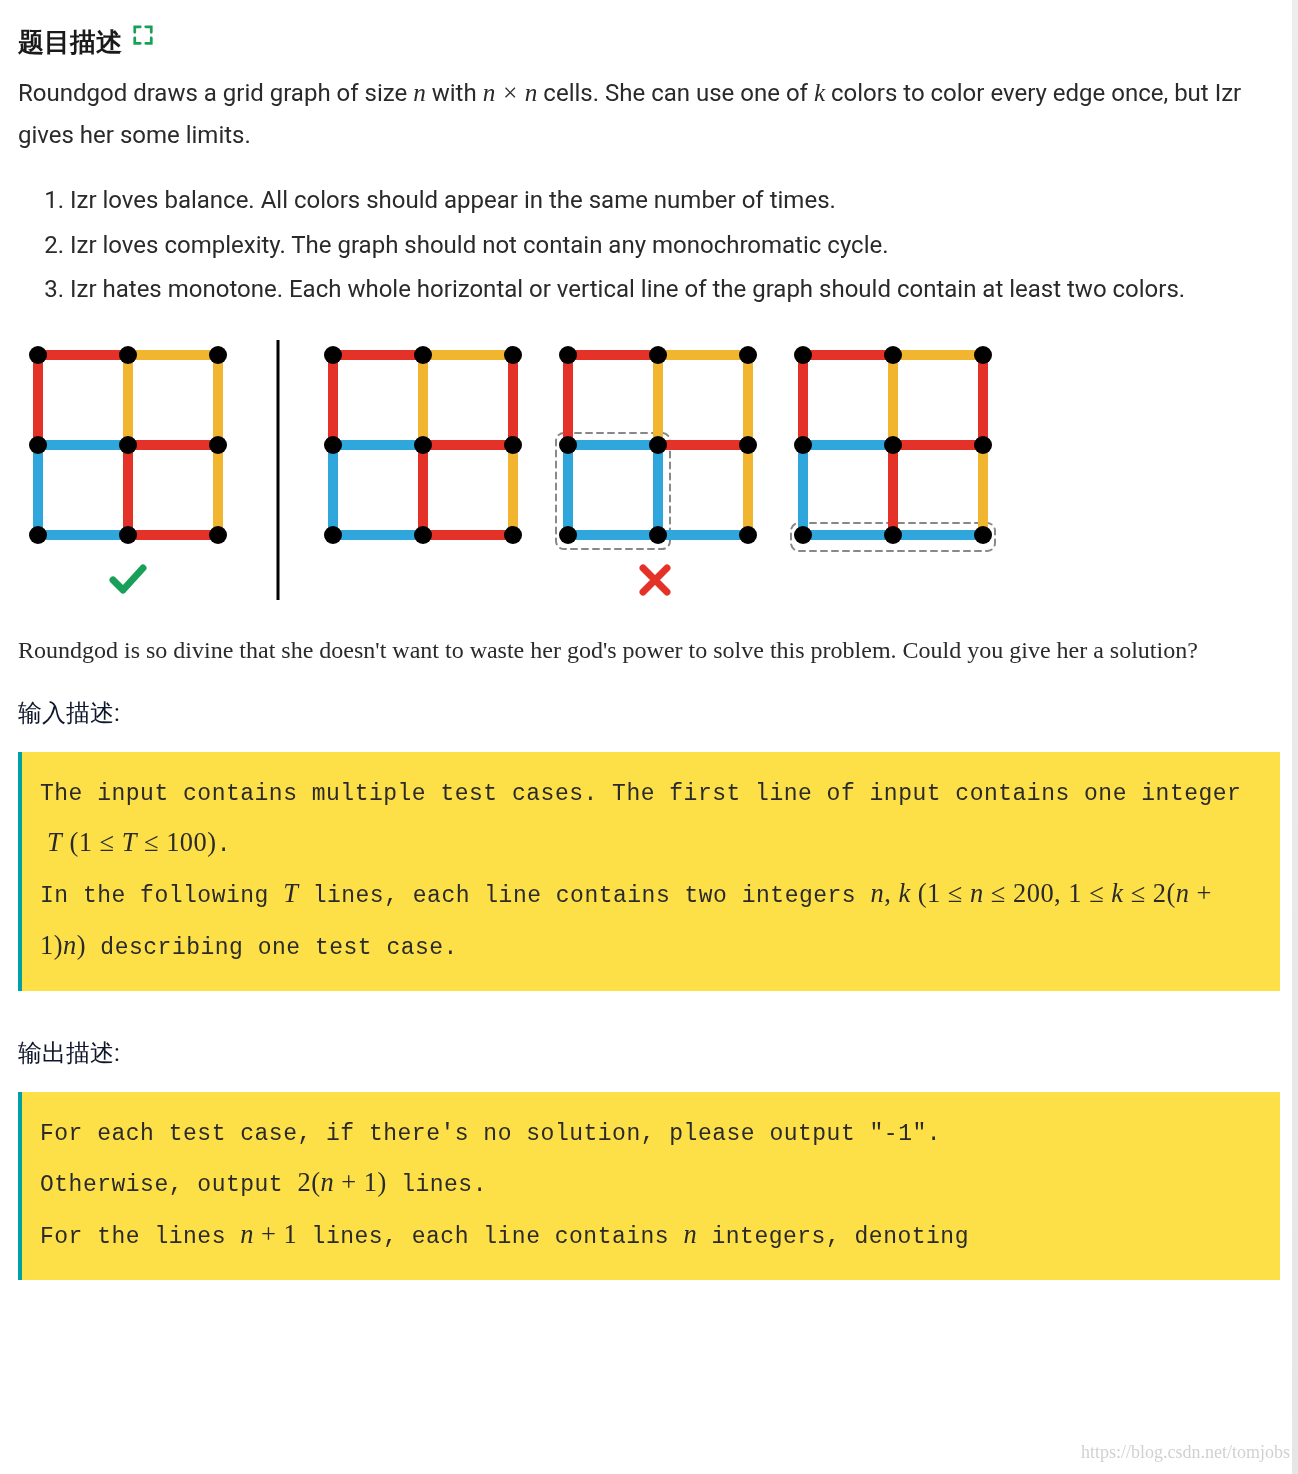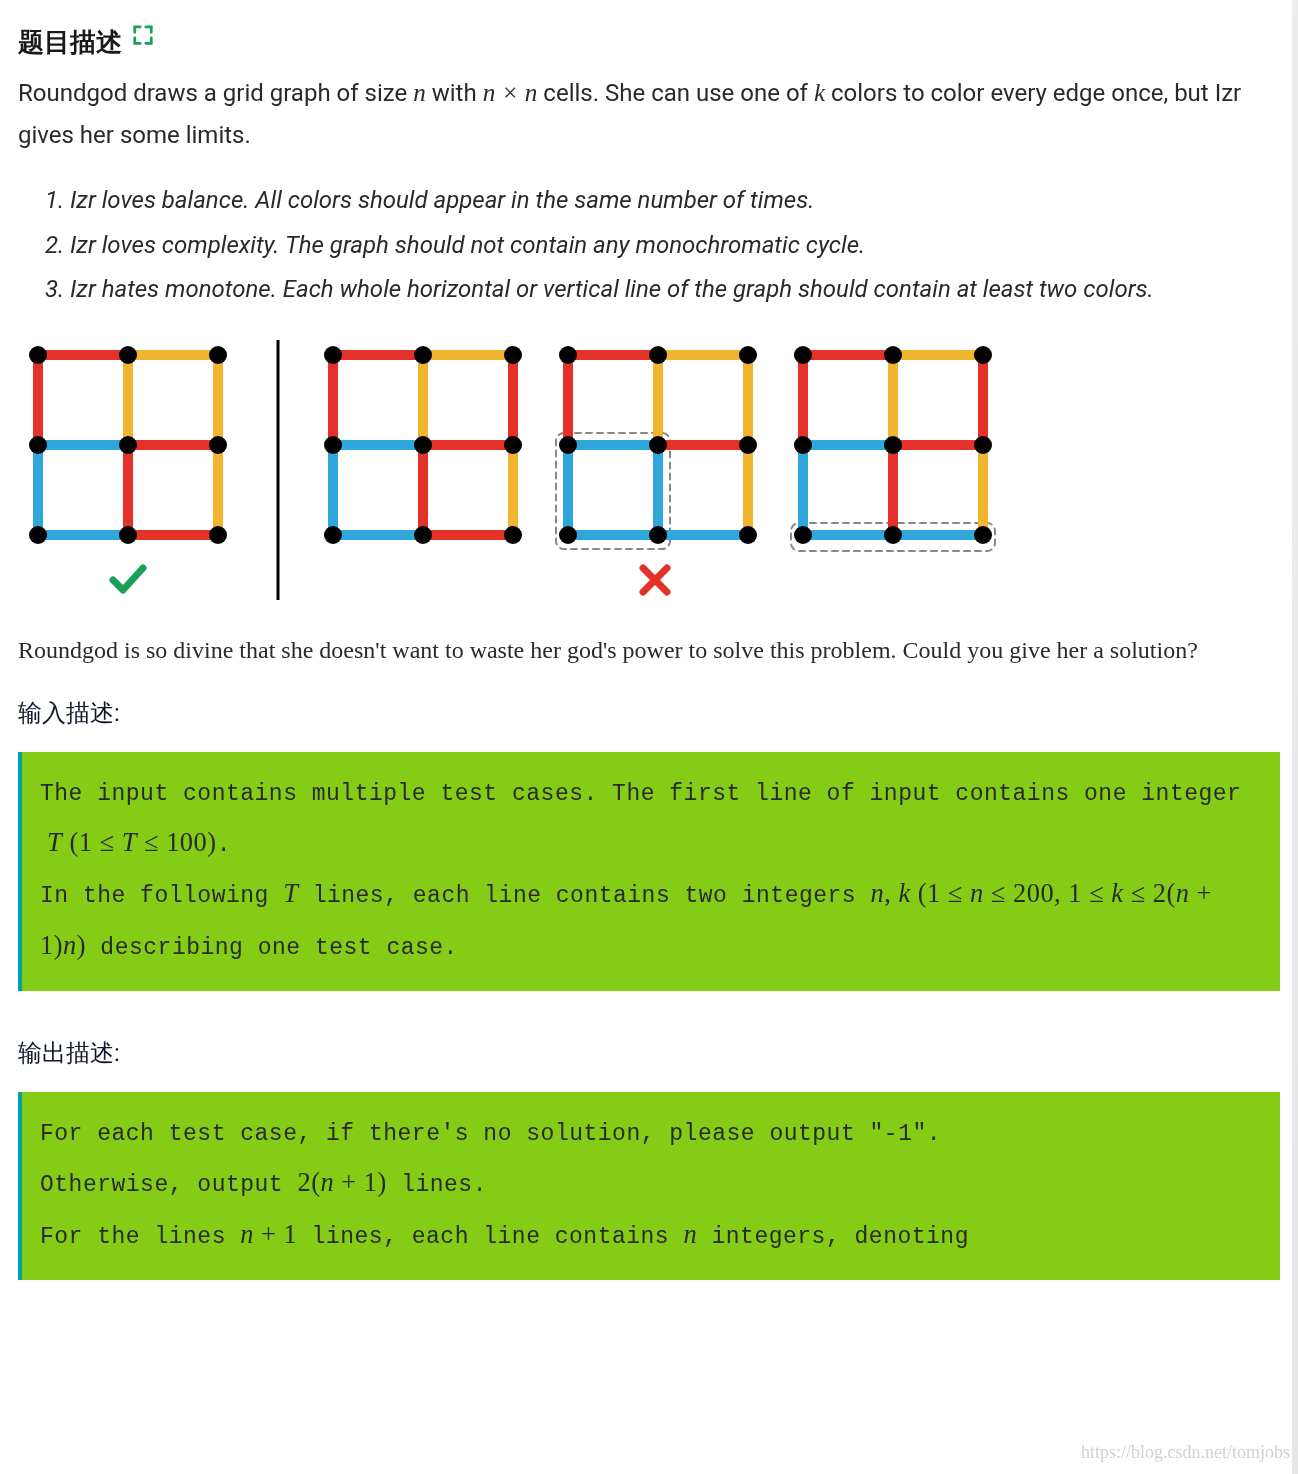--- a/index.html
+++ b/index.html
@@ -31,35 +31,35 @@
     .math {
       font-family: "STIXGeneral", "Cambria Math", "Times New Roman", serif;
       font-style: italic;
       font-size: 1.05em;
     }
     .op { font-style: normal; }
     ol {
       margin-left: 52px;
       margin-bottom: 28px;
     }
-    ol li { padding: 2px 0; font-style: italic; }
+    ol li { padding: 2px 0; }
     .figure {
       margin: 18px 0 30px 0;
     }
     svg.grids { display:block; }
     .after-desc { margin-top: 30px; margin-bottom: 40px; font-family: Liberation Serif, serif; }
     h3.section {
       font-size: 24px;
       font-weight: 400;
       color: #0f172a;
       margin-bottom: 18px;
     }
     .codeblock {
       border-left: 4px solid #00a0a8;
-      background: #84cc16;
+      background: #fde047;
       padding: 20px 18px;
       margin-bottom: 42px;
       font-family: "Courier New", Courier, monospace;
       font-size: 23px;
       line-height: 1.95;
       color: #2a2a2a;
       letter-spacing: 0.5px;
     }
     .codeblock .math { font-size: 1.15em; }
     .watermark {

